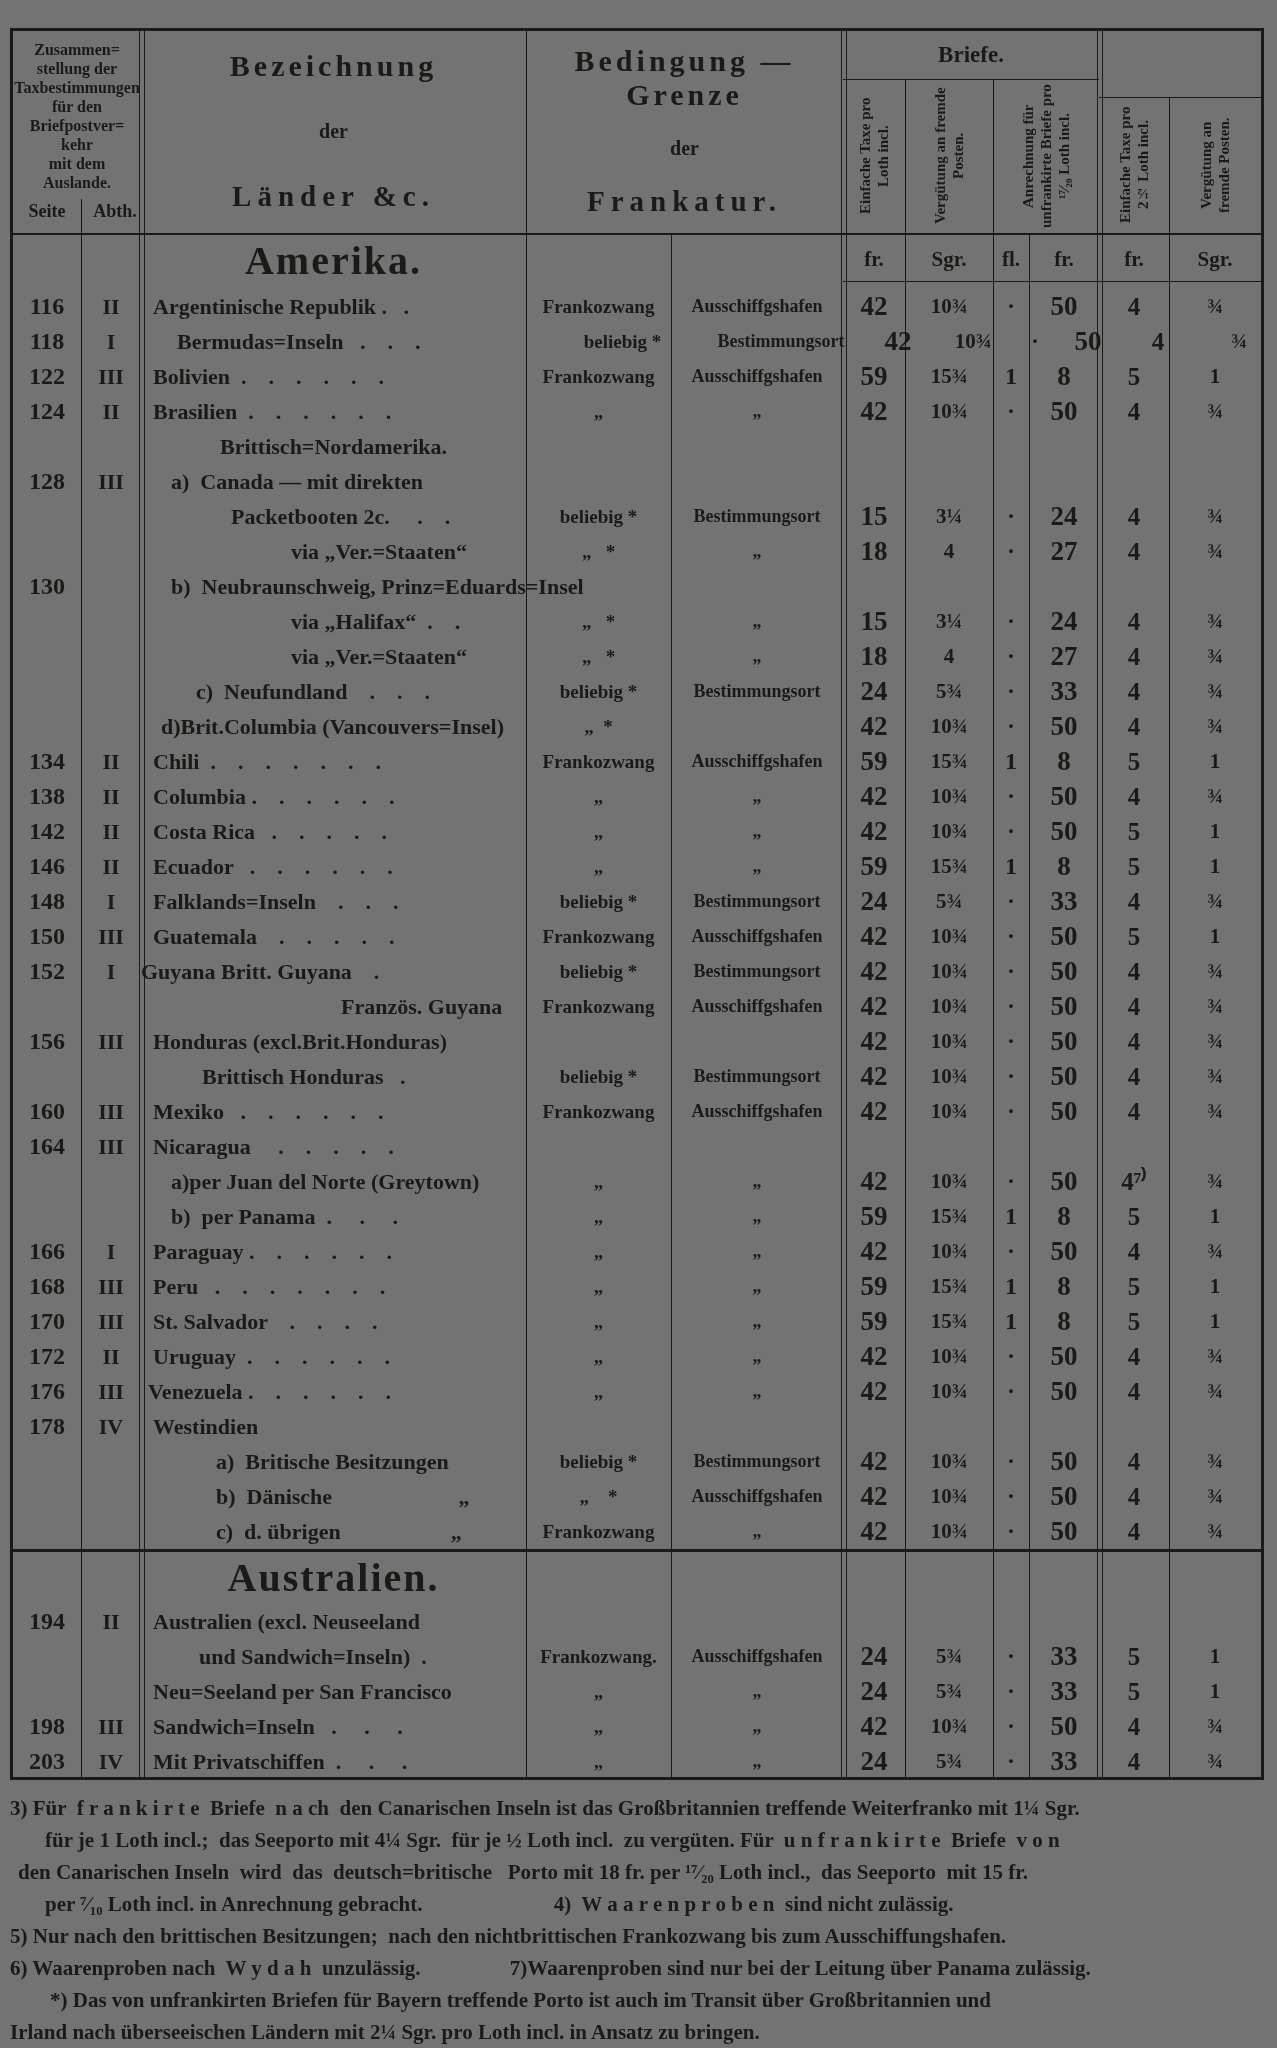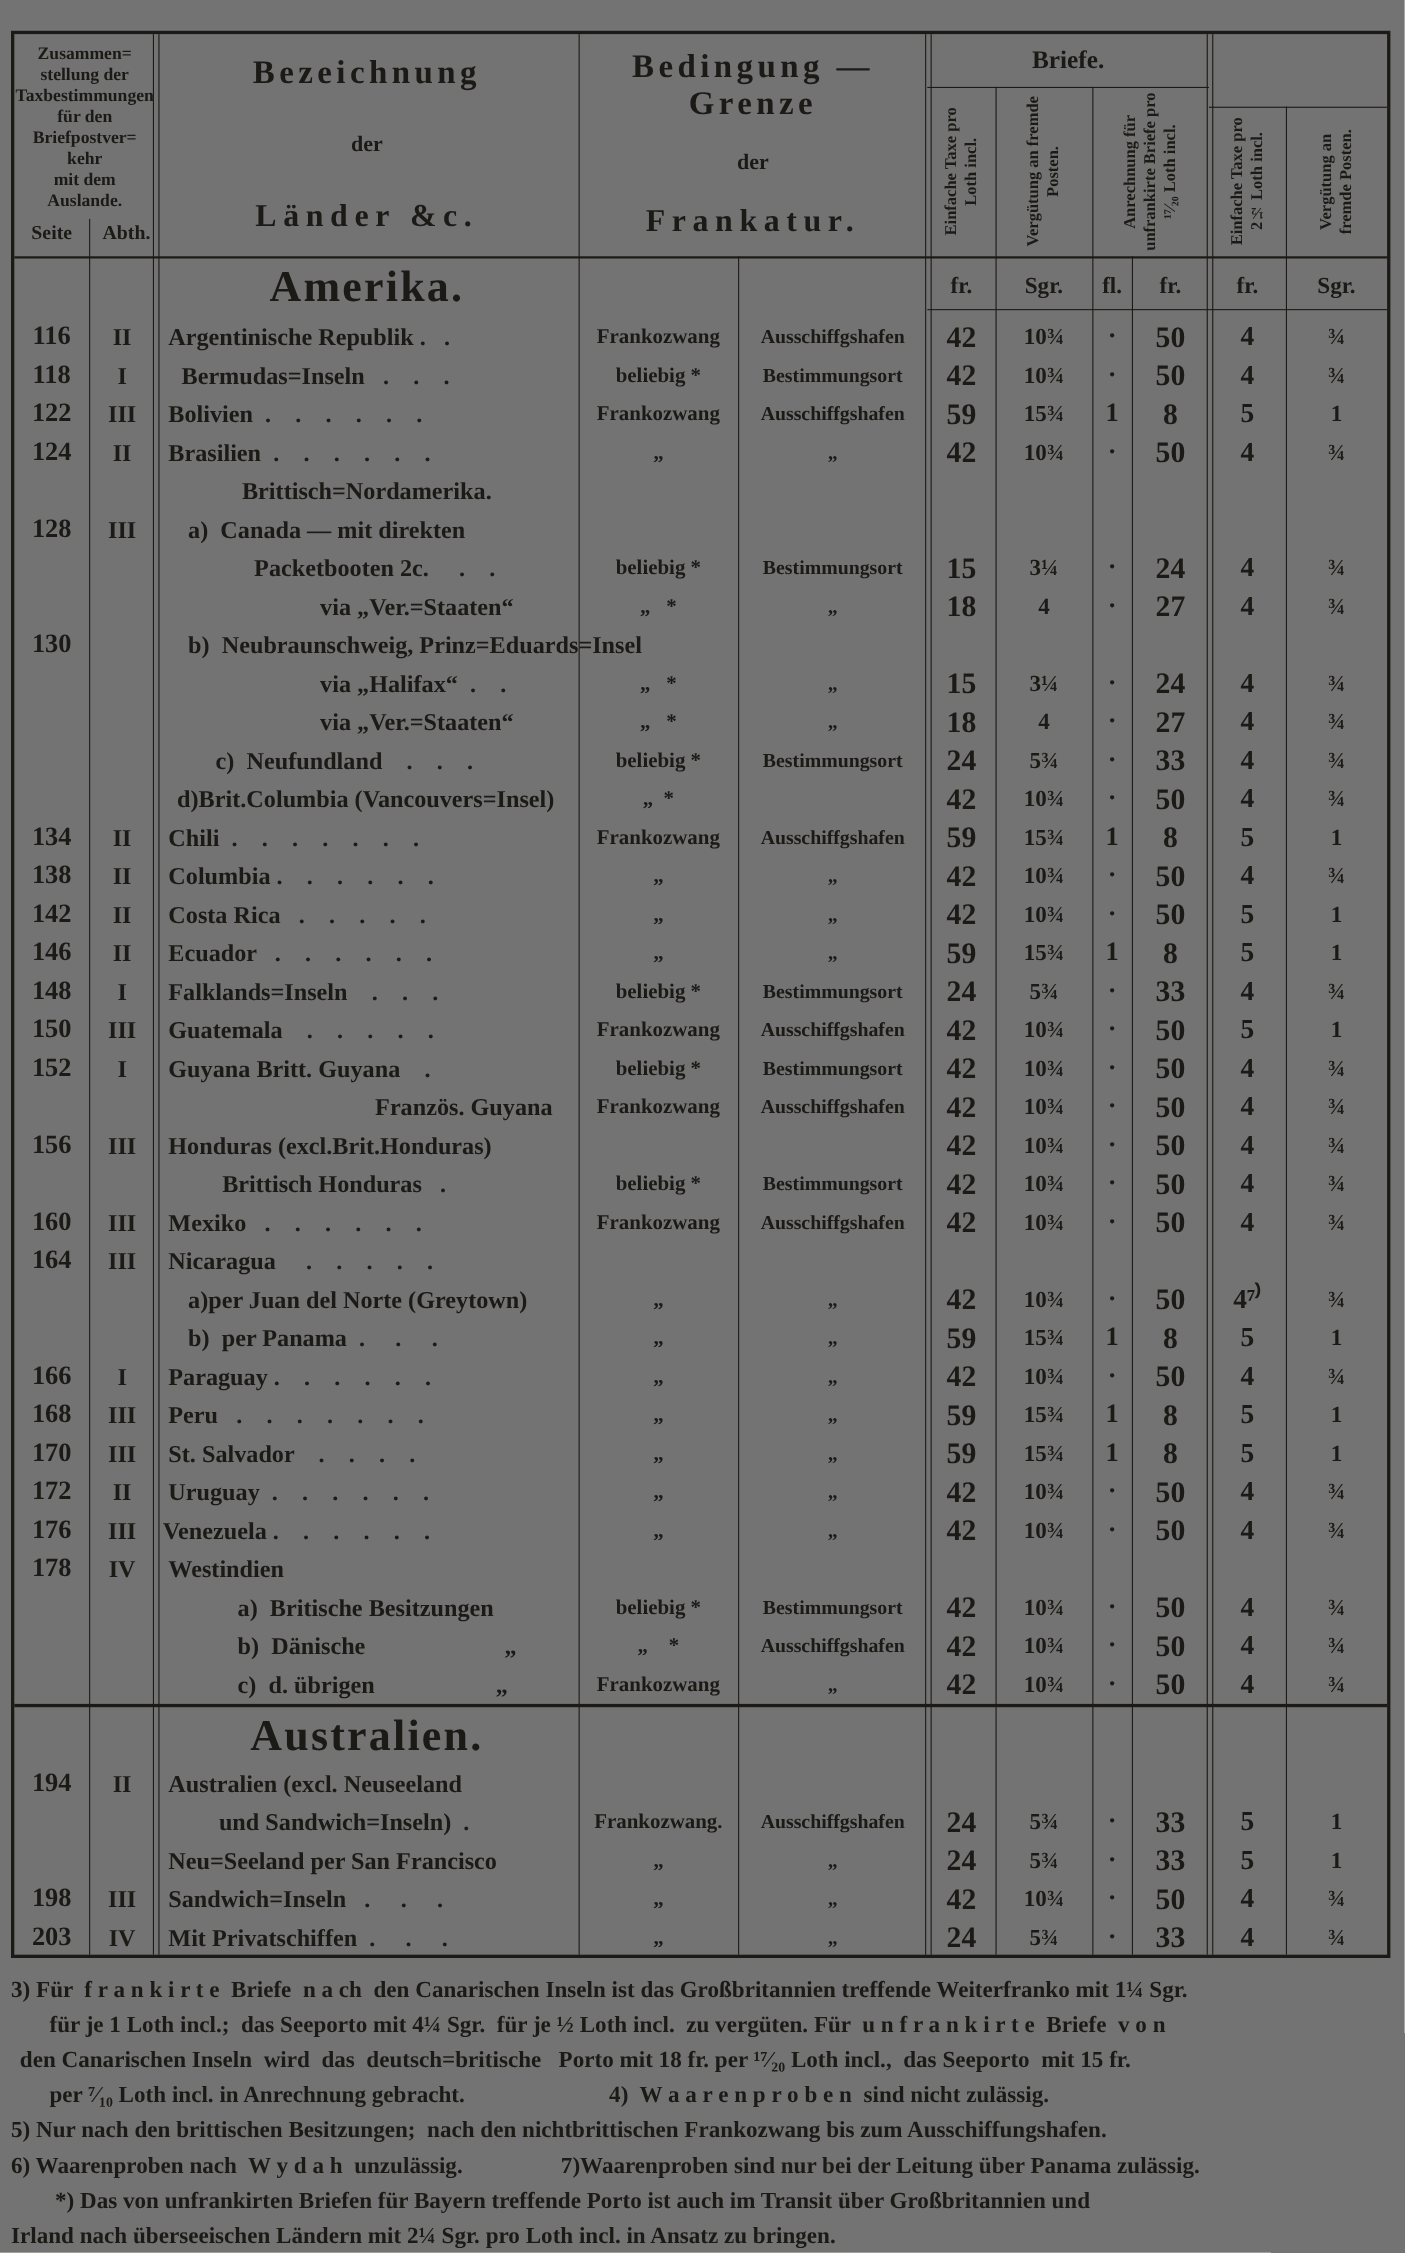--- a/index.html
+++ b/index.html
@@ -148,21 +148,21 @@
           <div class="cell cV v0">42</div>
           <div class="cell cV v1">10¾</div>
           <div class="cell cV v2">·</div>
           <div class="cell cV v3">50</div>
           <div class="cell cV v4">4</div>
           <div class="cell cV v5">¾</div>
         </div>
         <div class="trow">
           <div class="cell cSeite">118</div>
           <div class="cell cAbth">I</div>
-          <div class="cell cName" style="padding-left: 24px;">Bermudas=Inseln   .    .    .</div>
+          <div class="cell cName" style="padding-left: 12px; margin-left: 24px;">Bermudas=Inseln   .    .    .</div>
           <div class="cell cCond">beliebig *</div>
           <div class="cell cGrenze">Bestimmungsort</div>
           <div class="cell cV v0">42</div>
           <div class="cell cV v1">10¾</div>
           <div class="cell cV v2">·</div>
           <div class="cell cV v3">50</div>
           <div class="cell cV v4">4</div>
           <div class="cell cV v5">¾</div>
         </div>
         <div class="trow">
@@ -382,21 +382,21 @@
           <div class="cell cV v0">42</div>
           <div class="cell cV v1">10¾</div>
           <div class="cell cV v2">·</div>
           <div class="cell cV v3">50</div>
           <div class="cell cV v4">5</div>
           <div class="cell cV v5">1</div>
         </div>
         <div class="trow">
           <div class="cell cSeite">152</div>
           <div class="cell cAbth">I</div>
-          <div class="cell cName" style="padding-left: 12px;">Guyana Britt. Guyana    .</div>
+          <div class="cell cName" style="">Guyana Britt. Guyana    .</div>
           <div class="cell cCond">beliebig *</div>
           <div class="cell cGrenze">Bestimmungsort</div>
           <div class="cell cV v0">42</div>
           <div class="cell cV v1">10¾</div>
           <div class="cell cV v2">·</div>
           <div class="cell cV v3">50</div>
           <div class="cell cV v4">4</div>
           <div class="cell cV v5">¾</div>
         </div>
         <div class="trow">

